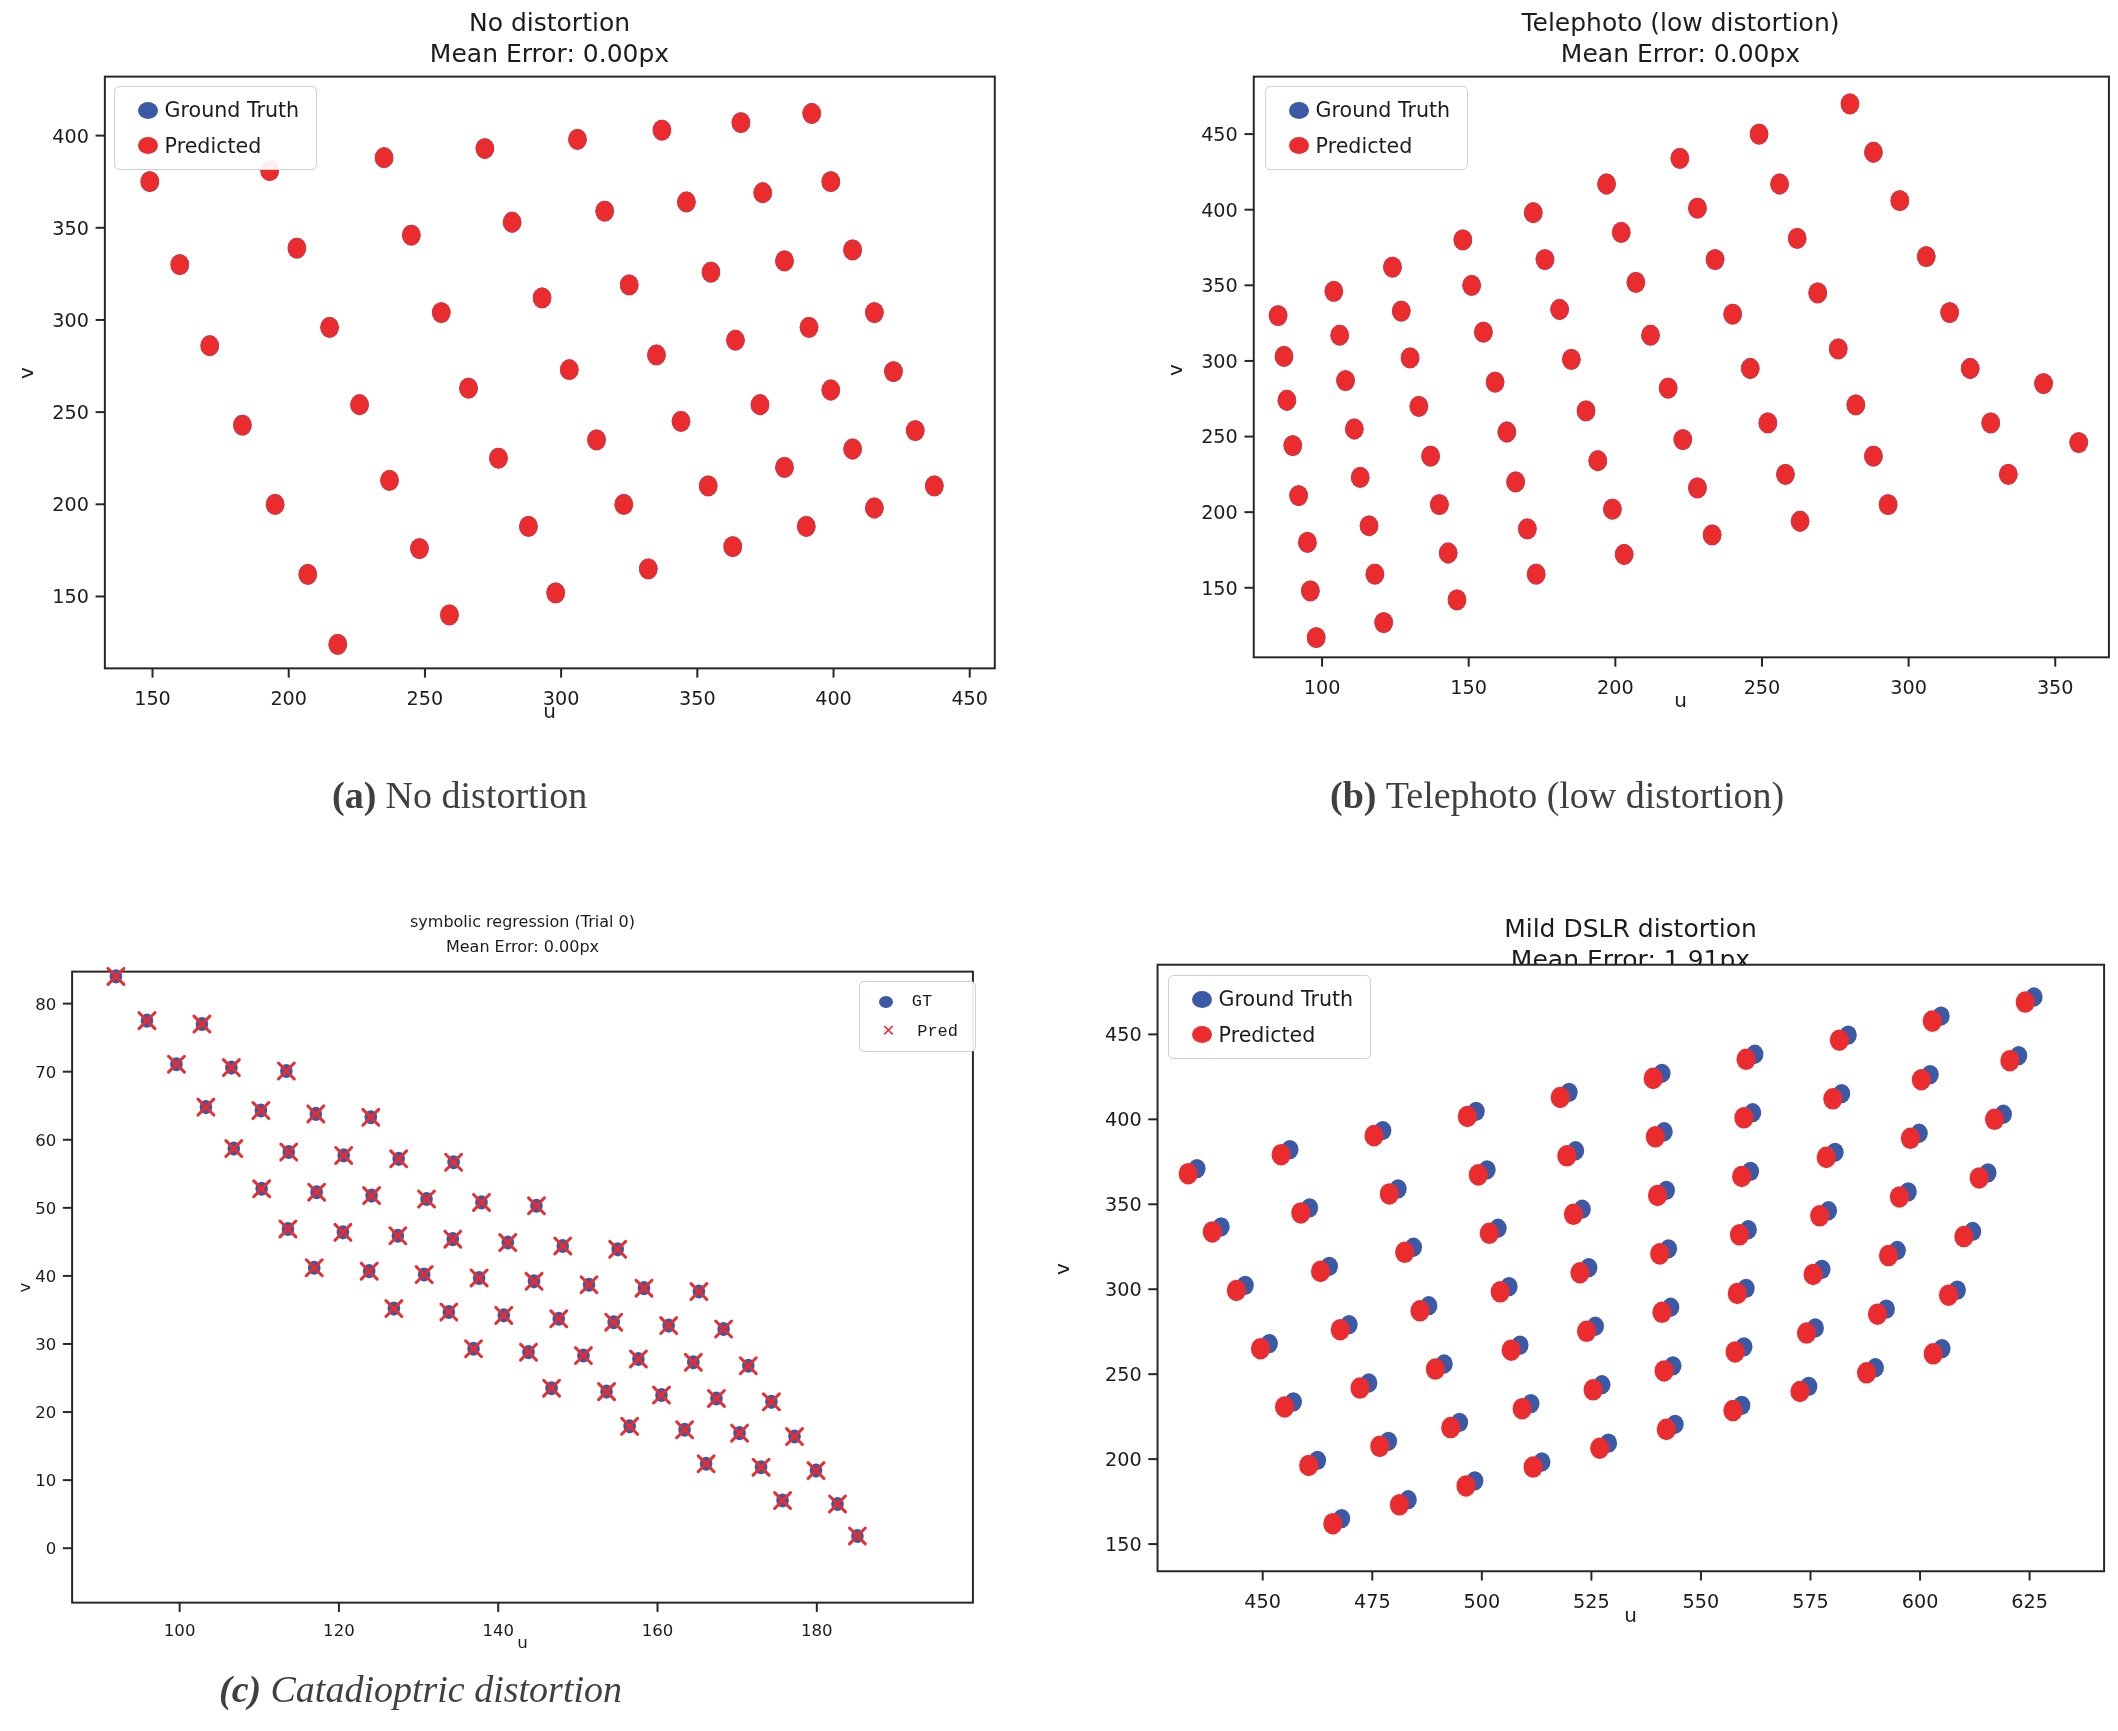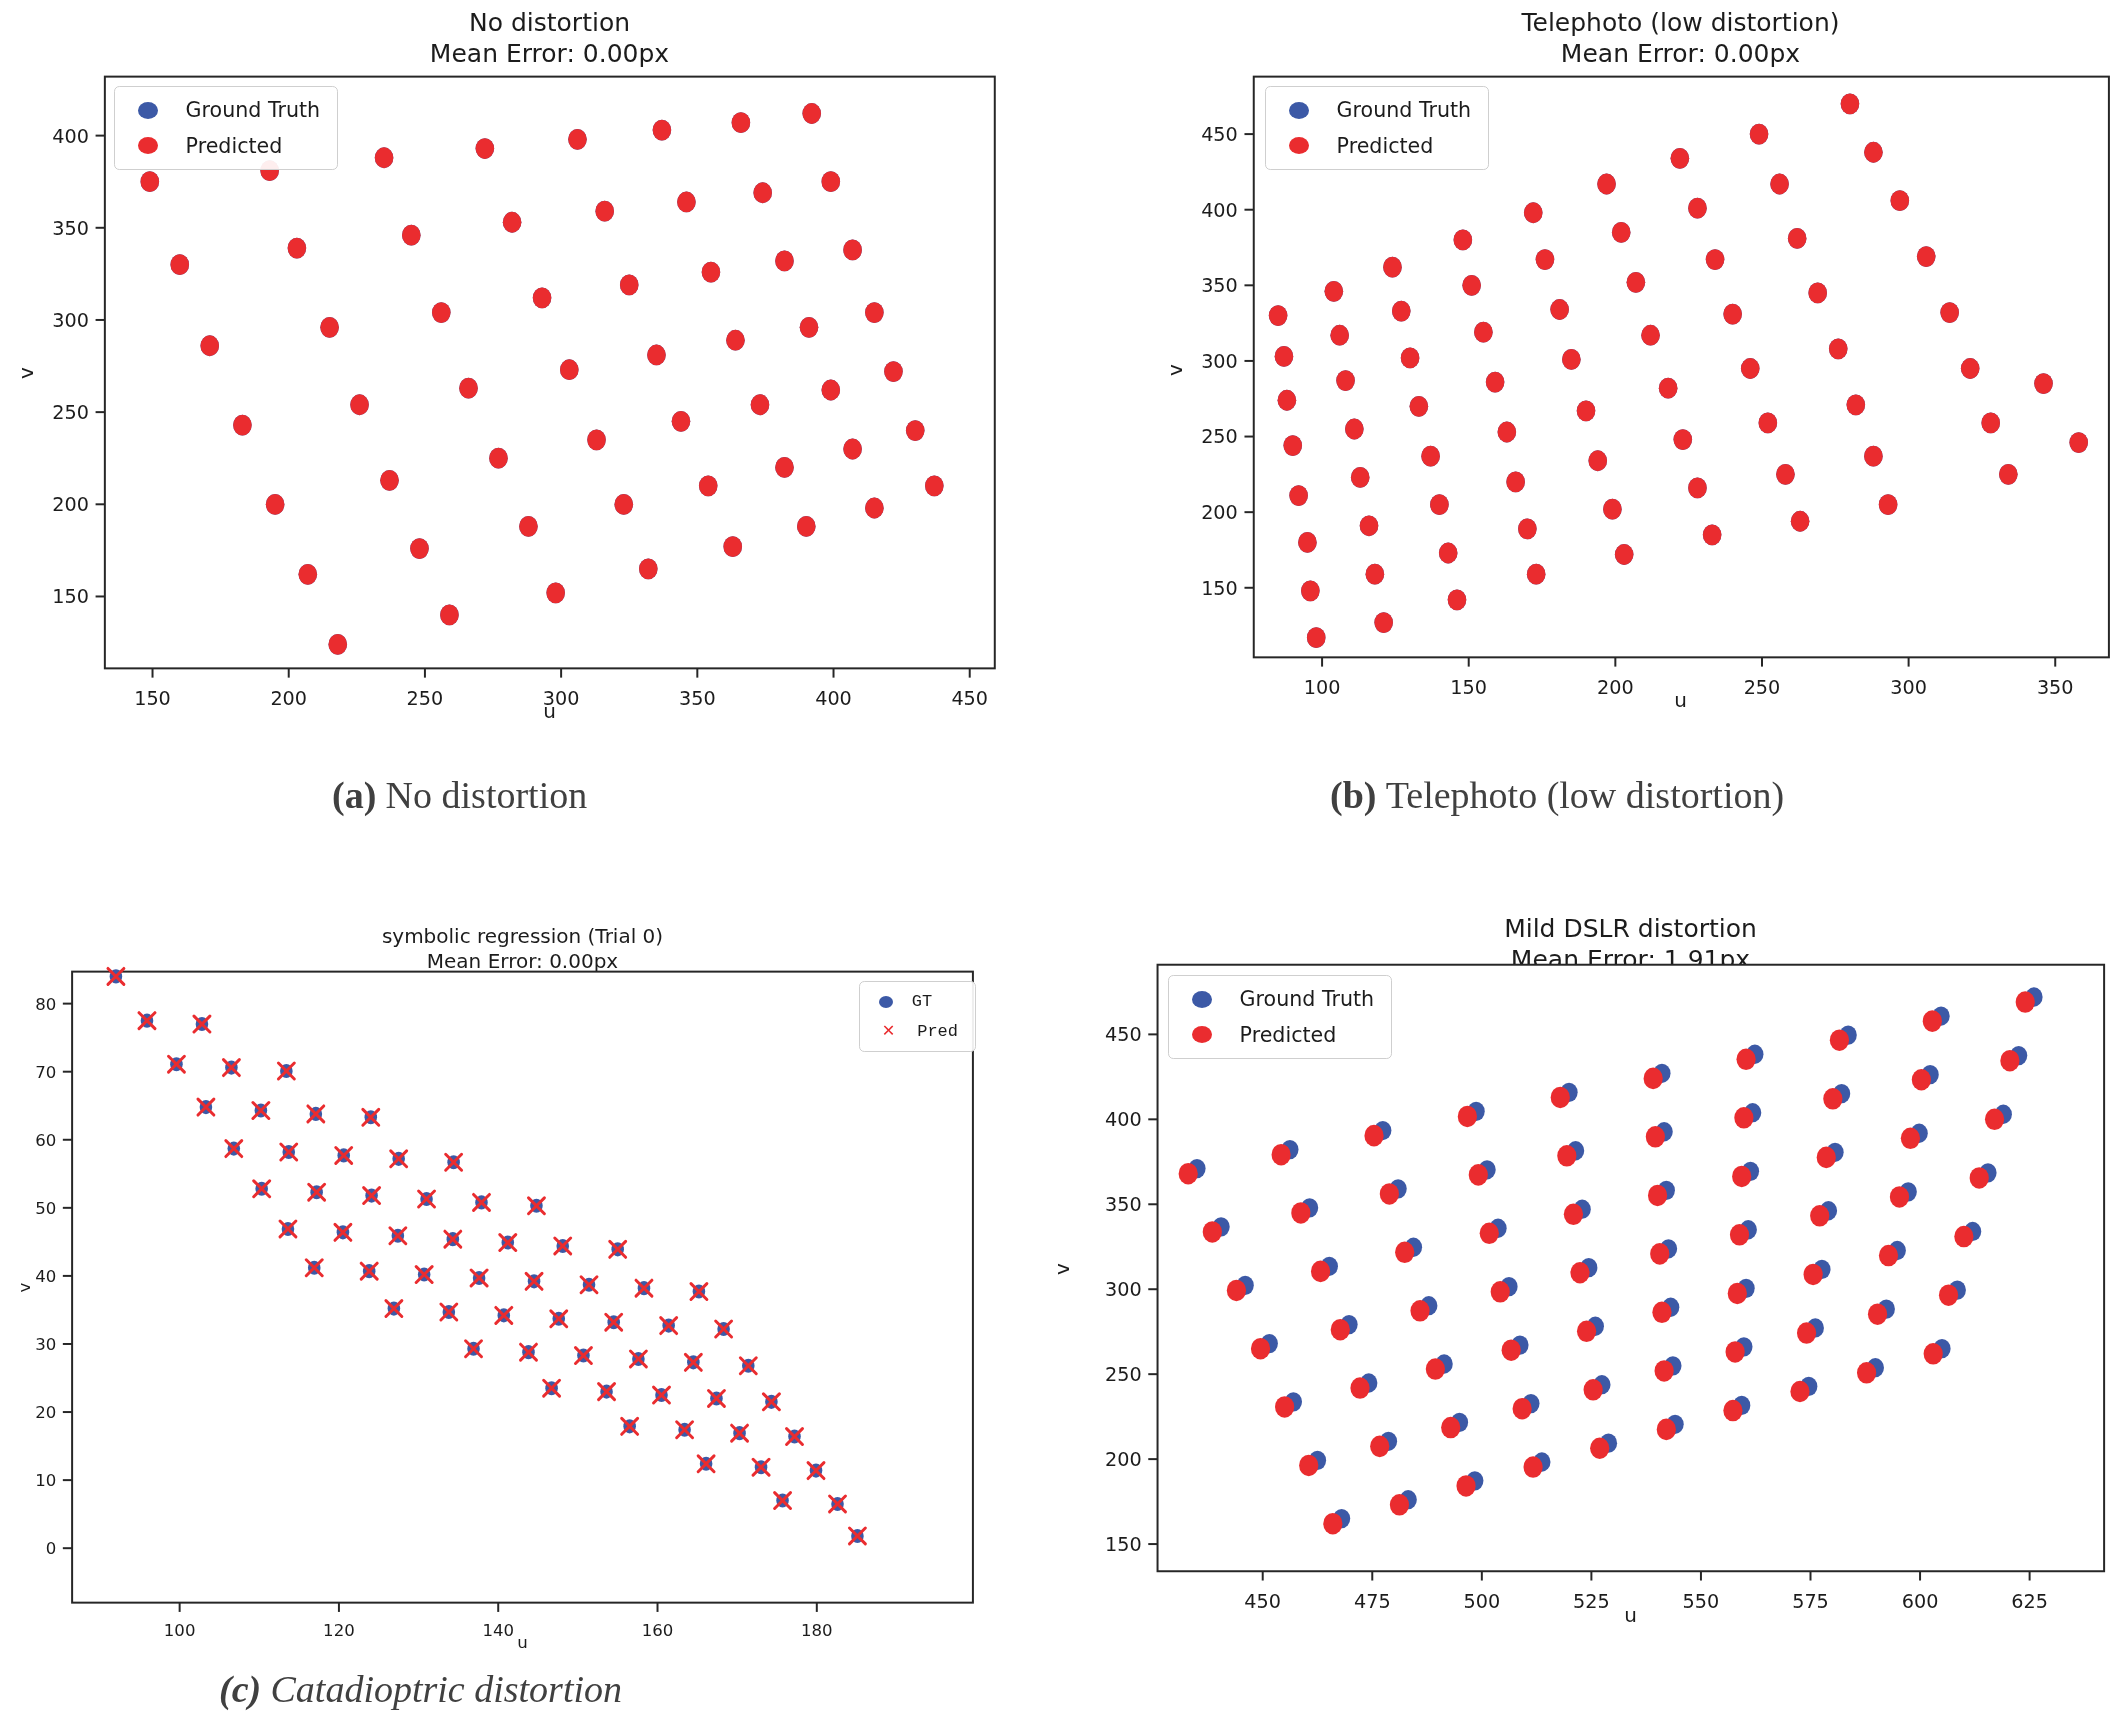--- a/index.html
+++ b/index.html
@@ -1,27 +1,27 @@
 <!DOCTYPE html>
 <html style="font-size:10.6px"><head>
 <meta charset="utf-8">
 <style>
   html,body{margin:0;padding:0;background:#ffffff;}
   #figure{position:relative;width:2119px;height:1731px;background:#ffffff;
           font-family:"DejaVu Sans","Liberation Sans",sans-serif;color:#1c1c1c;overflow:hidden;}
   .plot-svg{position:absolute;}
   .title{position:absolute;text-align:center;font-size:25px;line-height:30.5px;color:#1c1c1c;}
-  .title.small{font-size:20px;line-height:24.5px;margin-top:14px;}
+  .title.small{font-size:16px;line-height:24.5px;}
   .xlabel{position:absolute;text-align:center;font-size:20px;color:#1c1c1c;}
   .xlabel.small{font-size:16.6px;}
   .ylabel{position:absolute;font-size:20px;color:#1c1c1c;transform:rotate(-90deg);transform-origin:center;}
   .ylabel.small{font-size:16.6px;}
   .legend{position:absolute;background:rgba(255,255,255,0.92);border:1.3px solid #cfcfcf;border-radius:5.3px;
           padding:6.6px 17px 6.6px 13.3px;display:flex;flex-direction:column;justify-content:center;gap:2.7px;}
-  .legend-entry{display:flex;align-items:center;gap:28px;height:33px;}
+  .legend-entry{display:flex;align-items:center;gap:7px;height:33px;}
   .legend.small .legend-entry{height:26.5px;gap:18.6px;font-family:Liberation Mono, monospace;}
   .lm{display:inline-block;width:20px;height:17px;flex:0 0 auto;margin-left:9.3px;}
   .lm.dot{border-radius:50%;}
   .lm.xmark{font-size:22.5px;font-weight:bold;line-height:17px;text-align:center;width:22.5px;background:none !important;}
   .legend.small .lm{width:14.6px;height:12.6px;margin-left:5.3px;}
   .legend.small .lm.xmark{font-size:20px;line-height:12.6px;width:20px;}
   .ll{font-size:20.6px;color:#1c1c1c;white-space:nowrap;}
   .legend.small .ll{font-size:17px;}
   .caption{position:absolute;font-family:"Liberation Serif","DejaVu Serif",serif;font-size:38px;color:#404040;white-space:nowrap;}
   .cap-letter{font-weight:bold;margin-right:9.3px;}

